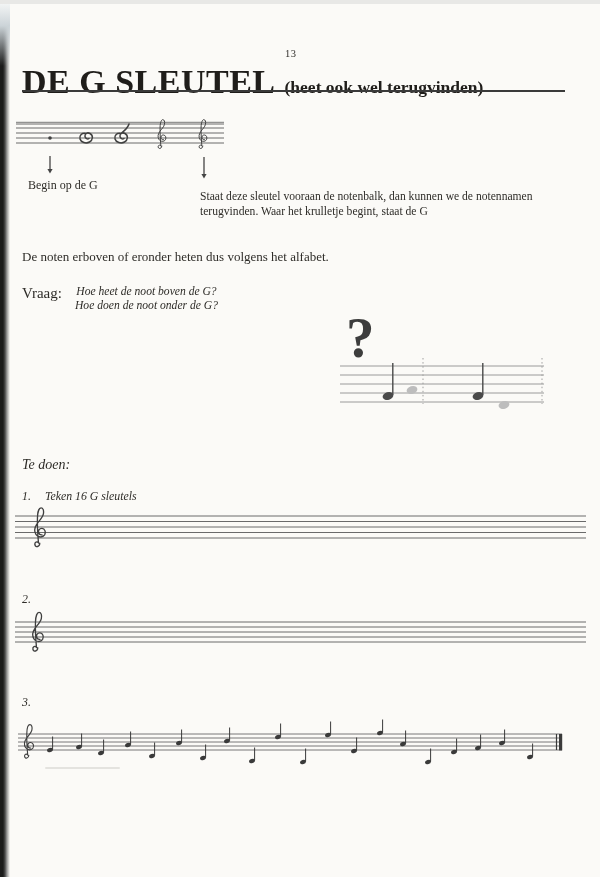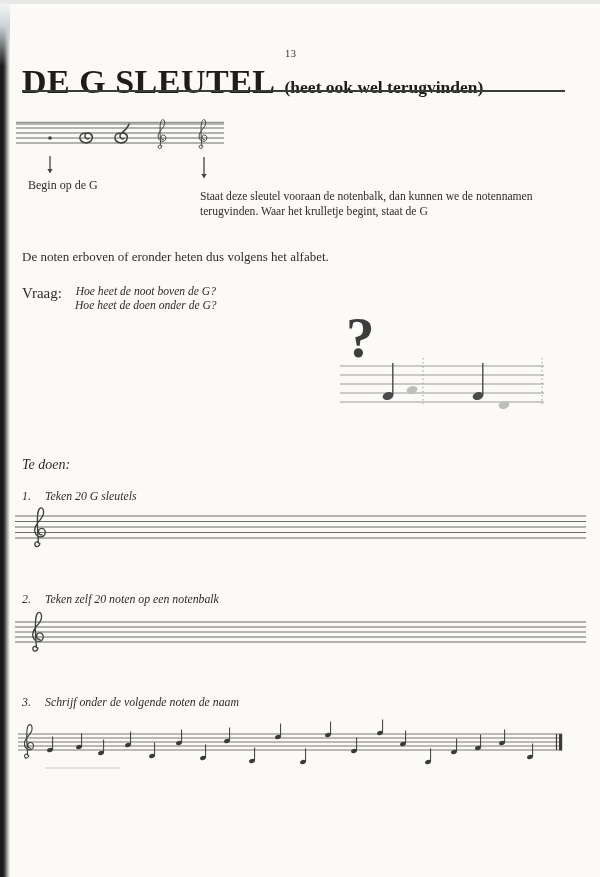--- a/index.html
+++ b/index.html
@@ -86,21 +86,21 @@
 
   <div class="abs arrow-label">Begin op de G</div>
 
   <div class="abs explain">Staat deze sleutel vooraan de notenbalk, dan kunnen we de notennamen terugvinden. Waar het krulletje begint, staat de G</div>
 
   <div class="abs alphabet-note">De noten erboven of eronder heten dus volgens het alfabet.</div>
 
   <div class="abs vraag-label">Vraag:</div>
   <div class="abs vraag-lines">
     <div>Hoe heet de noot boven de G?</div>
-    <div>Hoe heet de doen onder de G?</div>
+    <div>Hoe doen de noot onder de G?</div>
   </div>
 
   <div class="abs big-qmark">?</div>
 
   <svg id="mini-staff" class="abs" style="left:338px;top:352px;" width="208" height="56">
       <line x1="2" y1="10" x2="206" y2="10" stroke="#9a9a9a" stroke-width="1"></line>
       <line x1="2" y1="19" x2="206" y2="19" stroke="#9a9a9a" stroke-width="1"></line>
       <line x1="2" y1="28" x2="206" y2="28" stroke="#9a9a9a" stroke-width="1"></line>
       <line x1="2" y1="37" x2="206" y2="37" stroke="#9a9a9a" stroke-width="1"></line>
       <line x1="2" y1="46" x2="206" y2="46" stroke="#9a9a9a" stroke-width="1"></line>
@@ -111,57 +111,55 @@
       <ellipse cx="140" cy="40" rx="5.5" ry="3.8" fill="#4a4a4a" transform="rotate(-17 140 40)"></ellipse>
       <line x1="144.8" y1="39" x2="144.8" y2="7" stroke="#4a4a4a" stroke-width="1.4"></line>
       <ellipse cx="74" cy="34" rx="5.5" ry="3.8" fill="#bdbdbd" transform="rotate(-17 74 34)"></ellipse>
       <ellipse cx="166" cy="49" rx="5.5" ry="3.8" fill="#bdbdbd" transform="rotate(-17 166 49)"></ellipse>
     </svg>
 
   <div class="abs tedoen">Te doen:</div>
 
   <div class="abs ex-item ex1">
     <span class="num">1.</span>
-    <span>Teken 20  G sleutels</span>
+    <span>Teken 16  G sleutels</span>
   </div>
 
   <svg id="staff1" class="abs" style="left:15px;top:499px;" width="572" height="50">
     <g>
       <line x1="0" y1="13" x2="571" y2="13" stroke="#6a6a6a" stroke-width="1"></line>
       <line x1="0" y1="18.5" x2="571" y2="18.5" stroke="#6a6a6a" stroke-width="1"></line>
       <line x1="0" y1="24" x2="571" y2="24" stroke="#6a6a6a" stroke-width="1"></line>
       <line x1="0" y1="29.5" x2="571" y2="29.5" stroke="#6a6a6a" stroke-width="1"></line>
       <line x1="0" y1="35" x2="571" y2="35" stroke="#6a6a6a" stroke-width="1"></line>
     </g>
     <g transform="translate(17.1,2.5) scale(0.51)">
         <use href="#clef"></use>
       </g>
   </svg>
 
   <div class="abs ex-item ex2">
     <span class="num">2.</span>
-    <span>Teken zelf 20 noten op een notenbalk</span>
   </div>
 
   <svg id="staff2" class="abs" style="left:15px;top:604px;" width="572" height="50">
     <g>
       <line x1="0" y1="14" x2="571" y2="14" stroke="#6a6a6a" stroke-width="1"></line>
       <line x1="0" y1="19" x2="571" y2="19" stroke="#6a6a6a" stroke-width="1"></line>
       <line x1="0" y1="24" x2="571" y2="24" stroke="#6a6a6a" stroke-width="1"></line>
       <line x1="0" y1="29" x2="571" y2="29" stroke="#6a6a6a" stroke-width="1"></line>
       <line x1="0" y1="34" x2="571" y2="34" stroke="#6a6a6a" stroke-width="1"></line>
     </g>
     <g transform="translate(15.1,2) scale(0.51)">
         <use href="#clef"></use>
       </g>
   </svg>
 
   <div class="abs ex-item ex3">
     <span class="num">3.</span>
-    <span>Schrijf onder de volgende noten de naam</span>
   </div>
 
   <svg id="staff3" class="abs" style="left:18px;top:712px;" width="552" height="58">
       <line x1="0" y1="18" x2="544" y2="18" stroke="#6a6a6a" stroke-width="0.9"></line>
       <line x1="0" y1="22" x2="544" y2="22" stroke="#6a6a6a" stroke-width="0.9"></line>
       <line x1="0" y1="26" x2="544" y2="26" stroke="#6a6a6a" stroke-width="0.9"></line>
       <line x1="0" y1="30" x2="544" y2="30" stroke="#6a6a6a" stroke-width="0.9"></line>
       <line x1="0" y1="34" x2="544" y2="34" stroke="#6a6a6a" stroke-width="0.9"></line>
       <g transform="translate(4.2,6.7) scale(0.44)">
         <use href="#clef"></use>

